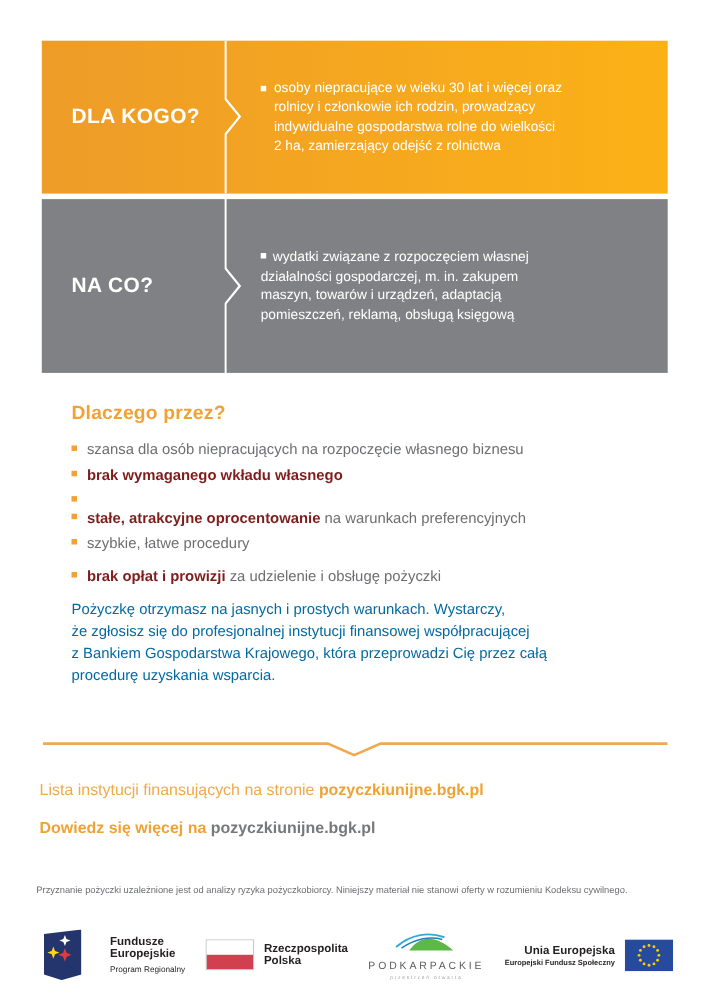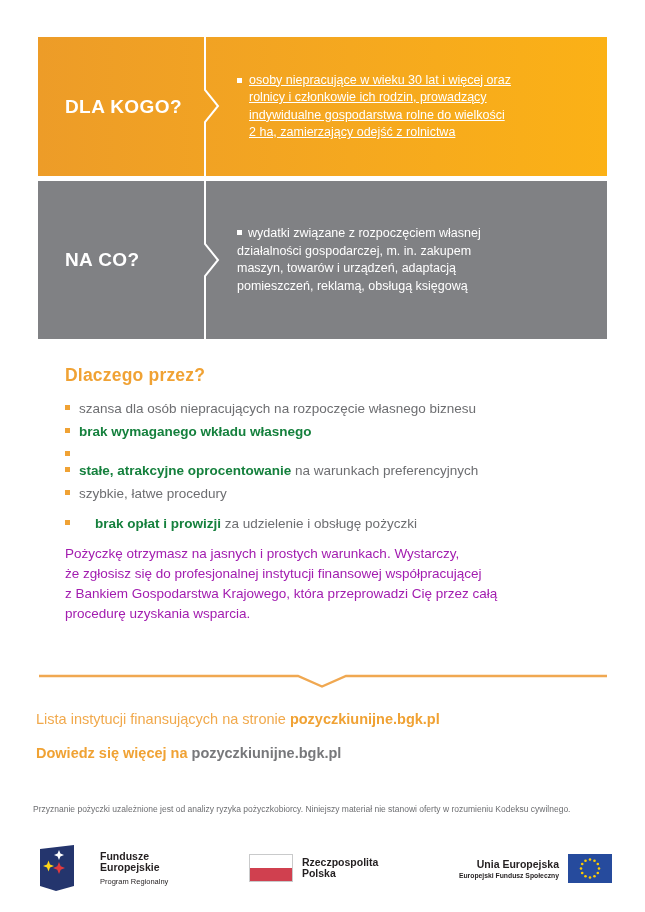--- a/index.html
+++ b/index.html
@@ -11,36 +11,36 @@
   .panels { position:absolute; top:37px; left:38px; width:569px; }
   .panel { position:relative; display:flex; width:100%; }
   .panel.orange { height:139px; background:linear-gradient(90deg,#ED9C28 0%,#F5A81F 55%,#FBB116 100%); margin-bottom:5px; }
   .panel.gray { height:158px; background:#808184; }
   .panel-label { width:172px; flex:none; display:flex; align-items:center; padding-left:27px;
                  color:#ffffff; font-weight:bold; font-size:19px; letter-spacing:0.4px; }
   .panel-divider { position:absolute; left:166px; top:0; }
   .panel-content { flex:1; display:flex; align-items:center; padding-left:27px; padding-right:18px;
                    color:#ffffff; font-size:12.5px; line-height:17.5px; }
   .preline { white-space:pre-line; }
-  .hang { display:flex; align-items:flex-start;text-decoration:underline; }
+  .hang { display:flex; align-items:flex-start; }
   .sq { display:inline-block; width:5px; height:5px; background:#ffffff; flex:none; }
   .hang .sq { margin-top:6px; margin-right:7px; }
   .inline-sq { margin-right:6px; vertical-align:2px; }
 
   
   .main { position:absolute; top:339px; left:65px; width:542px; }
   .sec-heading { color:#F0A234; font-size:17.5px; font-weight:bold; letter-spacing:0.2px; }
   .why-heading { margin-top:26px; }
   .why-list { margin-top:14px; }
   .why-item { display:flex; align-items:flex-start; margin-bottom:6px; font-size:13.5px; line-height:17px; color:#6D6E71; }
   .why-item .sq { background:#F0A234; margin-top:5px; margin-right:9px; }
-  .why-item .b { font-weight:bold; color:#15803d; }
-  .gap-top { margin-top:13px;gap:16px; }
+  .why-item .b { font-weight:bold; color:#7f1d1d; }
+  .gap-top { margin-top:13px; }
   .where-heading { margin-top:26px; }
-  .para { margin-top:12px; font-size:13.5px; line-height:20px; color:#a21caf; }
+  .para { margin-top:12px; font-size:13.5px; line-height:20px; color:#0369a1; }
 
   
   .hr-wrap { position:absolute; top:674px; left:39px; width:568px; }
 
   
   .info { position:absolute; top:709px; left:36px; width:570px; font-size:14.5px; line-height:21.5px; }
   .o-reg { color:#F1A94C; }
   .o-bold { color:#F0A234; font-weight:bold; }
   .g-bold { color:#77787B; font-weight:bold; }
   .info-line3 { margin-top:12px; }
@@ -175,20 +175,31 @@
       <div class="pl-flag">
         <div class="top"></div>
           <div class="bottom"></div>
       </div>
       <div class="pl-text logo-text">
         <div>Rzeczpospolita</div>
         <div>Polska</div>
       </div>
     </div>
 
+    <div class="logo pk">
+      <div>
+        <svg width="64" height="20" viewBox="0 0 64 20">
+          <path d="M16,18 C28,2 42,6 56,18 Z" fill="#5CB947"></path>
+          <path d="M4,15 C18,3 34,1 48,6" fill="none" stroke="#2FA8DC" stroke-width="1.8"></path>
+          <path d="M9,16 C22,7 36,5 46,8" fill="none" stroke="#1F7FB5" stroke-width="1.4"></path>
+        </svg>
+        <div class="pk-title">PODKARPACKIE</div>
+        <div class="pk-sub">przestrzeń otwarta</div>
+      </div>
+    </div>
 
     <div class="logo">
       <div class="eu-text logo-text">
         <div class="eu-title">Unia Europejska</div>
         <div class="eu-sub">Europejski Fundusz Społeczny</div>
       </div>
       <svg width="44" height="29" viewBox="0 0 44 29">
         <rect x="0" y="0" width="44" height="29" fill="#264B9D"></rect>
         <circle cx="22" cy="5.5" r="1.3" fill="#FFCC00"></circle>
         <circle cx="26.5" cy="6.7" r="1.3" fill="#FFCC00"></circle>

